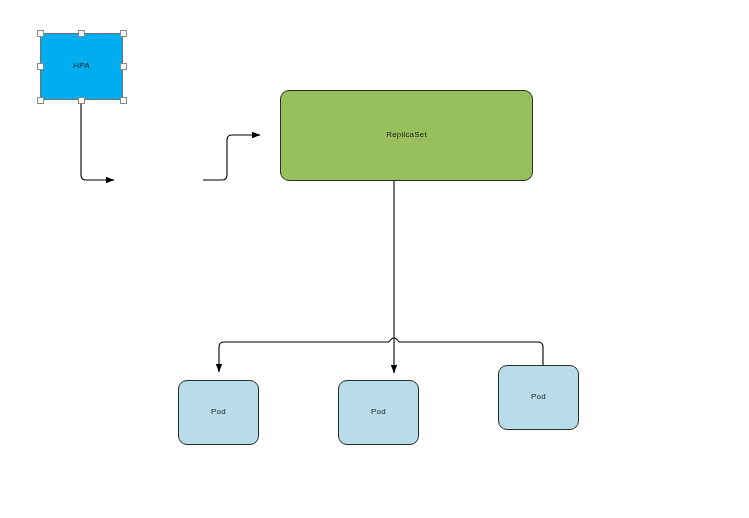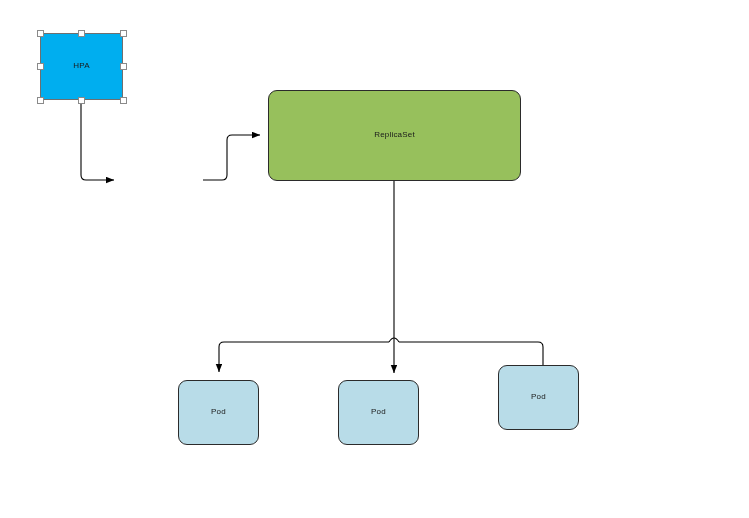--- a/index.html
+++ b/index.html
@@ -42,38 +42,39 @@
   }
   .node-label {
     display: block;
     pointer-events: none;
   }
   .rounded {
     border-radius: 9px;
   }
   .sharp {
     border-radius: 1px;
+    font-style: italic;
   }
   #node-hpa {
     left: 40px;
     top: 33px;
     width: 83px;
     height: 67px;
     background: #00AEEF;
     border-color: #6f6f6f;
   }
   #node-deployment {
     left: 122px;
     top: 147px;
     width: 81px;
     height: 65px;
     background: #FAD45F;
   }
   #node-replicaset {
-    left: 268px;
+    left: 280px;
     top: 90px;
     width: 253px;
     height: 91px;
     background: #97C05C;
   }
   #node-pod-1 {
     left: 178px;
     top: 380px;
     width: 81px;
     height: 65px;

